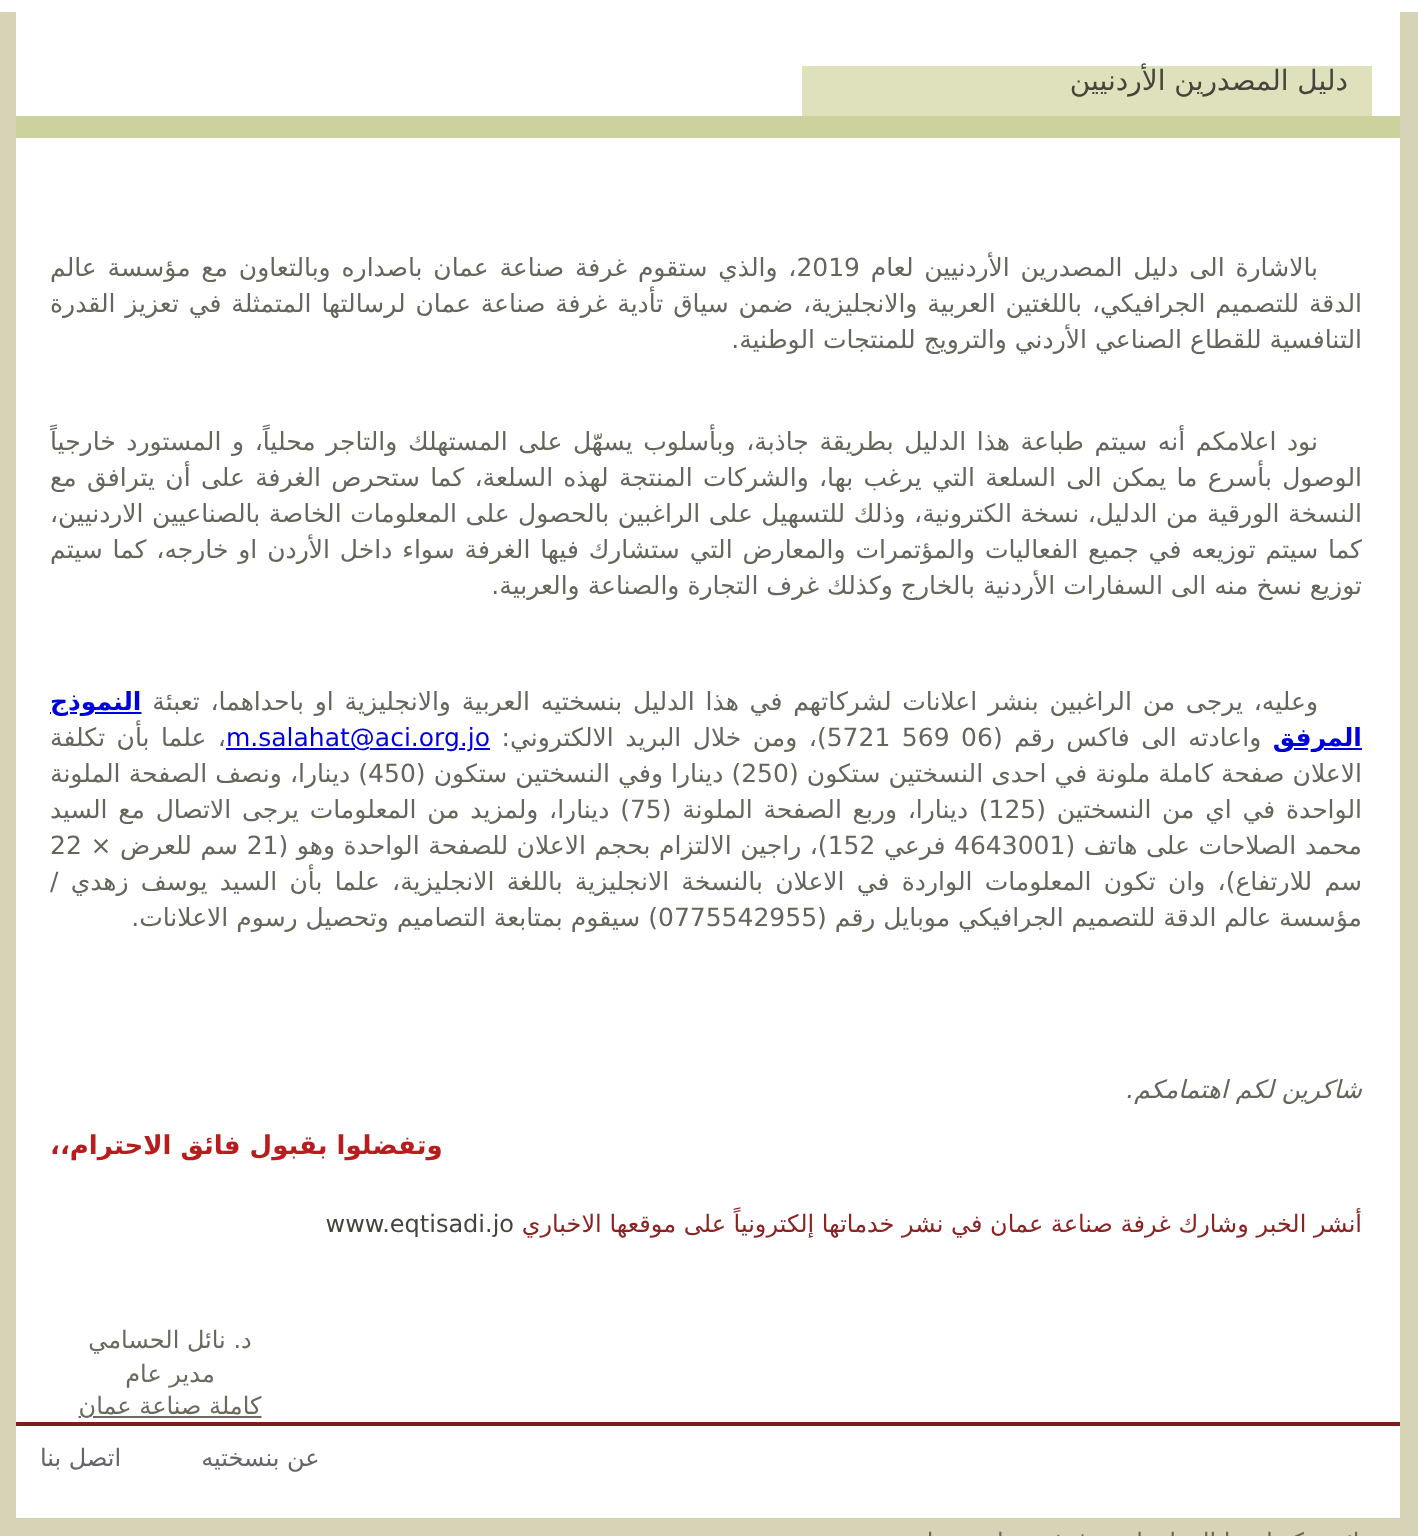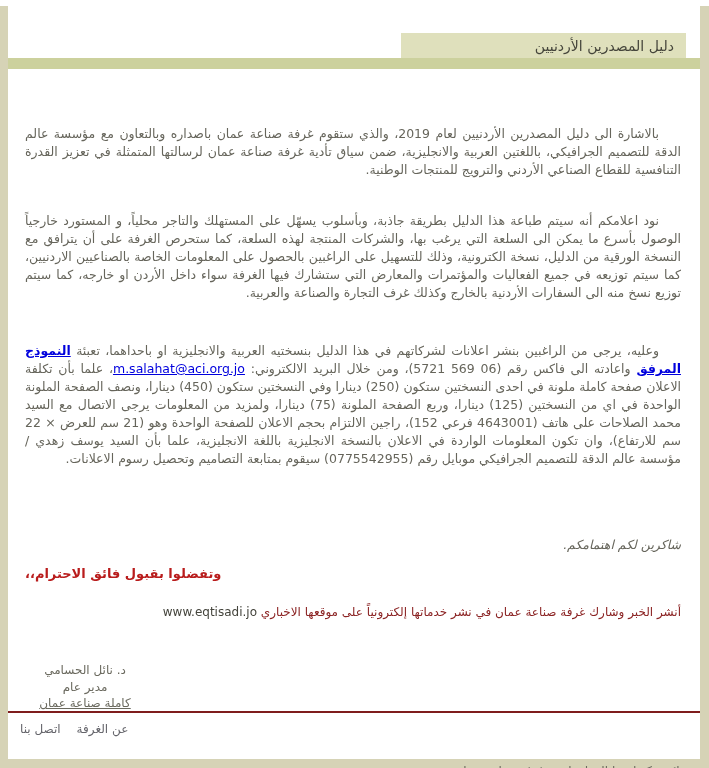--- a/index.html
+++ b/index.html
@@ -12,21 +12,21 @@
   
   .edge { position:absolute; background:#d6d3b6; }
   .edge-left   { left:0; top:6px; bottom:0; width:8px; }
   .edge-right  { right:0; top:6px; bottom:0; width:9px; }
   .edge-bottom { left:0; right:0; bottom:0; height:9px; }
 
   
   .title-block {
     position:absolute; top:33px; left:401px; right:23px; height:25px;
     background:#dfe0bc; color:#45453b; font-size:14px;
-    display:flex; align-items:center; justify-content:flex-start;
+    display:flex; align-items:flex-start; justify-content:flex-start;
     direction:rtl; padding:0 12px;
   }
   .title-band {
     position:absolute; top:58px; left:8px; right:9px; height:11px;
     background:#ccd19d;
   }
 
   
   .ar { direction:rtl; unicode-bidi:embed; color:#66655b; font-size:12.5px; }
   .greeting { position:absolute; top:84px; left:25px; right:28px; line-height:17px; text-align:right; }
@@ -45,21 +45,21 @@
   .promo { position:absolute; top:604px; left:25px; right:28px; text-align:right;
            color:#8b2323; font-size:12px; line-height:16px; }
   .promo a { color:#44443c; text-decoration:none; cursor:pointer; }
 
   .signature { position:absolute; top:662px; left:14px; width:142px;
                text-align:center; color:#6a695e; font-size:12px; line-height:16.5px; }
   .signature .org { text-decoration:underline; }
 
   .rule { position:absolute; top:711px; left:8px; right:9px; height:2px; background:#7f1d1d; }
 
-  .footer-links { position:absolute; top:722px; left:20px; display:flex; gap:16px;
+  .footer-links { position:absolute; top:722px; left:20px; display:flex; gap:40px;
                   font-size:12px; color:#64646a; }
   .footer-links a { color:#64646a; text-decoration:none; cursor:pointer; }
   .footer-dept { position:absolute; top:722px; right:24px; direction:rtl;
                  font-size:12px; color:#6a695e;margin-top:42px; }
 </style>
 </head>
 <body>
 
 <div class="page">
 
@@ -88,18 +88,18 @@
   <div class="signature">
     <div>د. نائل الحسامي</div>
     <div>مدير عام</div>
     <div class="org">كاملة صناعة عمان</div>
   </div>
 
   <div class="rule"></div>
 
   <div class="footer-links">
     <a>اتصل بنا</a>
-    <a>عن الغرفة</a>
+    <a>عن بنسختيه</a>
   </div>
 
   <div class="footer-dept">دائرة تكنولوجيا المعلومات - غرفة صناعة عمان</div>
 
 </div>
 
 </body></html>

